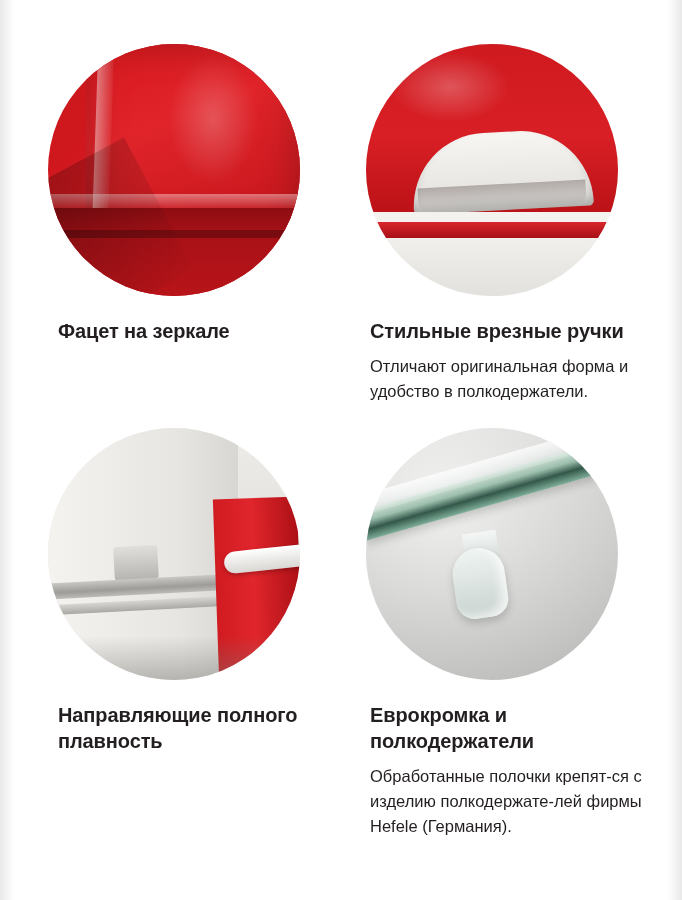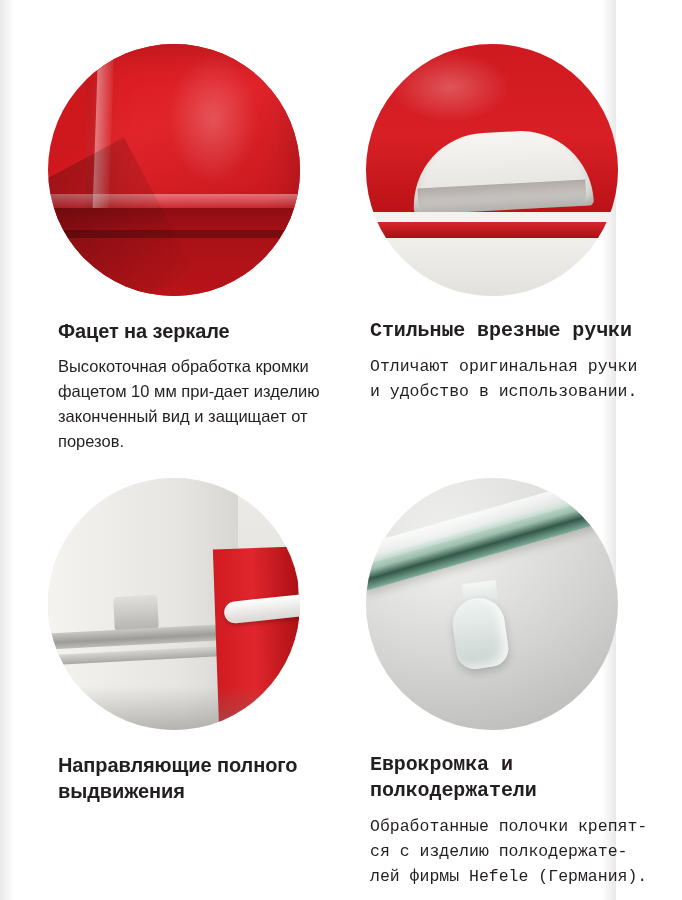--- a/index.html
+++ b/index.html
@@ -9,21 +9,21 @@
   body {
     width: 682px;
     height: 900px;
     background: #ffffff;
     font-family: "Liberation Sans", sans-serif;
     overflow: hidden;
   }
 
   .page {
     position: relative;
-    width: 616px;
+    width: 682px;
     height: 900px;
     background: #ffffff;
     box-sizing: border-box;
   }
 
   
   .edge-left, .edge-right {
     position: absolute;
     top: 0;
     width: 14px;
@@ -309,21 +309,21 @@
     margin: 0 0 10px 0;
     letter-spacing: -0.1px;
   }
   p.desc {
     font-size: 16.5px;
     line-height: 25px;
     color: #231f20;
     margin: 0;
   }
   .feature.left .title, .feature.left .desc { padding-left: 14px; }
-  .feature.right .title, .feature.right .desc { padding-left: 14px; font-family: Liberation Mono, monospace; }
+  .feature.right .title, .feature.right .desc { padding-left: 14px; }
 
   .row2 .title { margin-top: 4px; }
 </style>
 </head>
 <body>
 
 <div class="page">
   <div class="edge-left"></div>
   <div class="edge-right"></div>
 
@@ -332,48 +332,47 @@
     <div class="feature left">
       <div class="photo ph-facet">
         <div class="mirror"></div>
         <div class="bevel-v"></div>
         <div class="bevel-h"></div>
         <div class="frame-dark"></div>
         <div class="corner-diag"></div>
         <div class="hilite"></div>
       </div>
       <h2 class="title">Фацет на зеркале</h2>
-      <p class="desc">Высокоточная обработка кромки фацетом 10 мм при-дает изделию законченный вид и защищает от порезов.</p>
     </div>
 
     <div class="feature right">
       <div class="photo ph-handle">
         <div class="red-top"></div>
         <div class="handle-cut"></div>
         <div class="handle-shadow"></div>
         <div class="white-band"></div>
         <div class="red-bot"></div>
         <div class="white-bottom"></div>
         <div class="gloss"></div>
       </div>
       <h2 class="title">Стильные врезные ручки</h2>
-      <p class="desc">Отличают оригинальная ручки и удобство в использовании.</p>
+      <p class="desc">Отличают оригинальная форма и удобство в полкодержатели.</p>
     </div>
 
     <div class="feature left row2">
       <div class="photo ph-slide">
         <div class="body-white"></div>
         <div class="bracket"></div>
         <div class="rail"></div>
         <div class="rail2"></div>
         <div class="red-panel"></div>
         <div class="handle-bar"></div>
         <div class="shadow-bottom"></div>
       </div>
-      <h2 class="title">Направляющие полного выдвижения</h2>
+      <h2 class="title">Направляющие полного плавность</h2>
     </div>
 
     <div class="feature right row2">
       <div class="photo ph-shelf">
         <div class="wall-shadow"></div>
         <div class="holder-neck"></div>
         <div class="holder"></div>
         <div class="glass"></div>
         <div class="glass-top"></div>
       </div>

